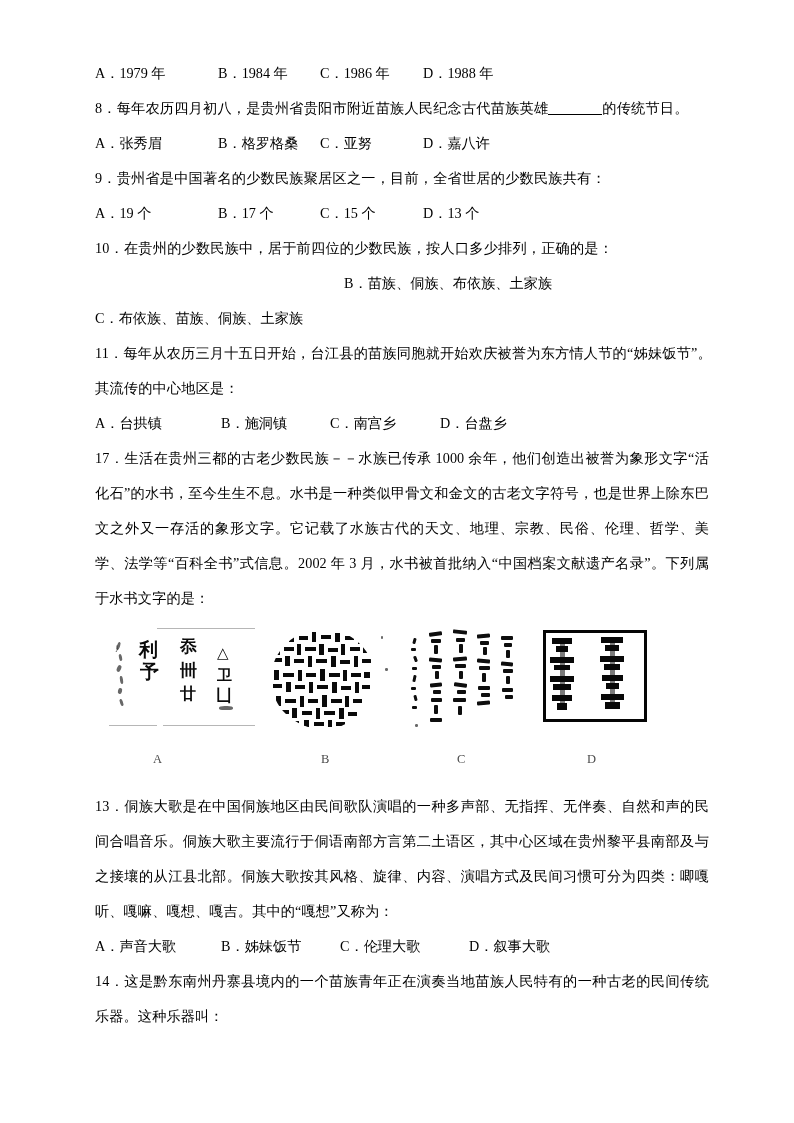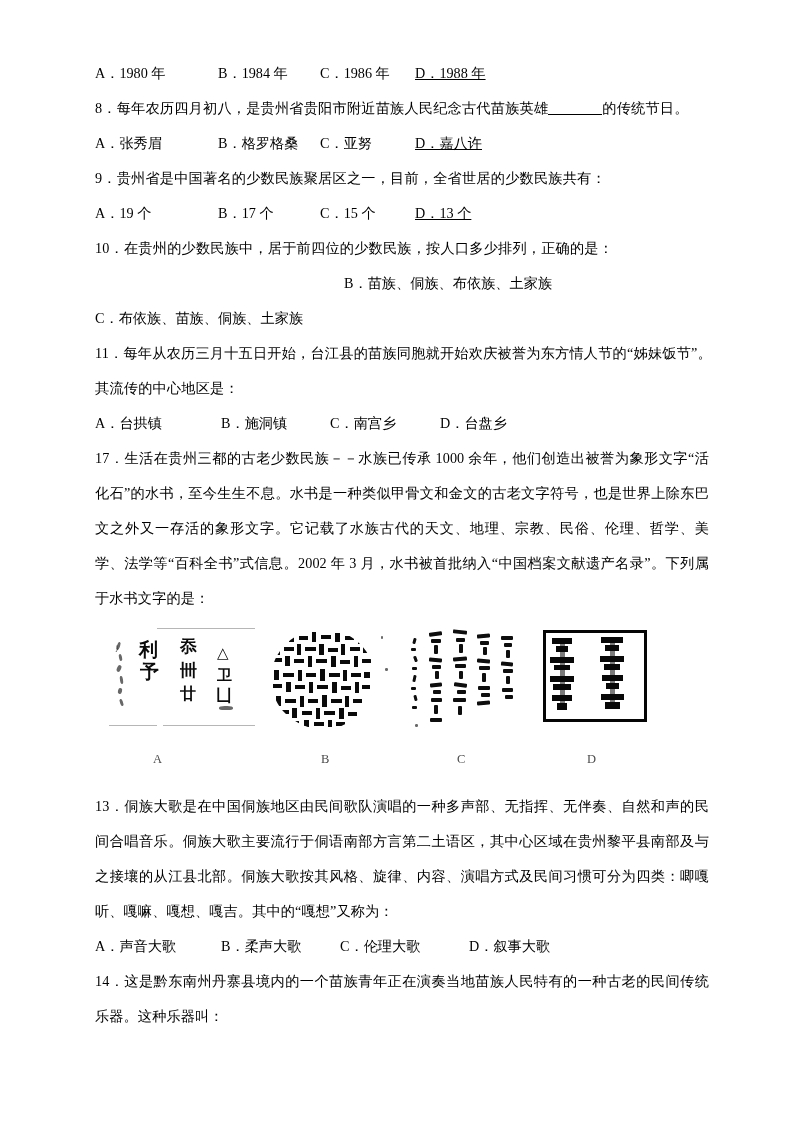--- a/index.html
+++ b/index.html
@@ -49,21 +49,21 @@
     line-height: 35px;
   }
   .opt {
     position: absolute;
     top: 0;
     white-space: nowrap;
   }
   .opt-a { left: 0px; }
   .opt-b { left: 123px; }
   .opt-c { left: 225px; }
-  .opt-d { left: 320px; text-decoration: underline; }
+  .opt-d { left: 328px; }
 
   .opts-wide { position: relative; height: 35px; font-size: 14.2px; line-height: 35px; }
   .opt-w-a { position:absolute; left: 0px;   top:0; white-space: nowrap; }
   .opt-w-b { position:absolute; left: 249px; top:0; white-space: nowrap; }
 
   .opts-q11 { position: relative; height: 35px; font-size: 14.2px; line-height: 35px; }
   .q11-a { position:absolute; left:0px;   top:0; white-space:nowrap; }
   .q11-b { position:absolute; left:126px; top:0; white-space:nowrap; }
   .q11-c { position:absolute; left:235px; top:0; white-space:nowrap; }
   .q11-d { position:absolute; left:345px; top:0; white-space:nowrap; }
@@ -177,21 +177,21 @@
 
   .hz { position:absolute; font-family:"DejaVu Sans", sans-serif; color:#0d0d0d; line-height:1; }
 </style>
 </head>
 <body>
 
 <div class="page">
   <div class="content">
 
     <div class="opts">
-      <span class="opt opt-a">A．1980 年</span>
+      <span class="opt opt-a">A．1979 年</span>
       <span class="opt opt-b">B．1984 年</span>
       <span class="opt opt-c">C．1986 年</span>
       <span class="opt opt-d">D．1988 年</span>
     </div>
 
     <div class="line"><span>8．每年农历四月初八，是贵州省贵阳市附近苗族人民纪念古代苗族英雄</span><span class="blank-underline"></span><span>的传统节日。</span></div>
     <div class="opts">
       <span class="opt opt-a">A．张秀眉</span>
       <span class="opt opt-b">B．格罗格桑</span>
       <span class="opt opt-c">C．亚努</span>
@@ -413,21 +413,21 @@
           </div>
         </div>
         <span class="fig-label" style="left:52px;">D</span>
       </div>
 
     </div>
 
     <div class="para">13．侗族大歌是在中国侗族地区由民间歌队演唱的一种多声部、无指挥、无伴奏、自然和声的民间合唱音乐。侗族大歌主要流行于侗语南部方言第二土语区，其中心区域在贵州黎平县南部及与之接壤的从江县北部。侗族大歌按其风格、旋律、内容、演唱方式及民间习惯可分为四类：唧嘎听、嘎嘛、嘎想、嘎吉。其中的“嘎想”又称为：</div>
     <div class="opts-q13">
       <span class="q13-a">A．声音大歌</span>
-      <span class="q13-b">B．柔声大歌</span>
+      <span class="q13-b">B．姊妹饭节</span>
       <span class="q13-c">C．伦理大歌</span>
       <span class="q13-d">D．叙事大歌</span>
     </div>
 
     <div class="para">14．这是黔东南州丹寨县境内的一个苗族青年正在演奏当地苗族人民特有的一种古老的民间传统乐器。这种乐器叫：</div>
 
   </div>
 </div>
 
 </body></html>

